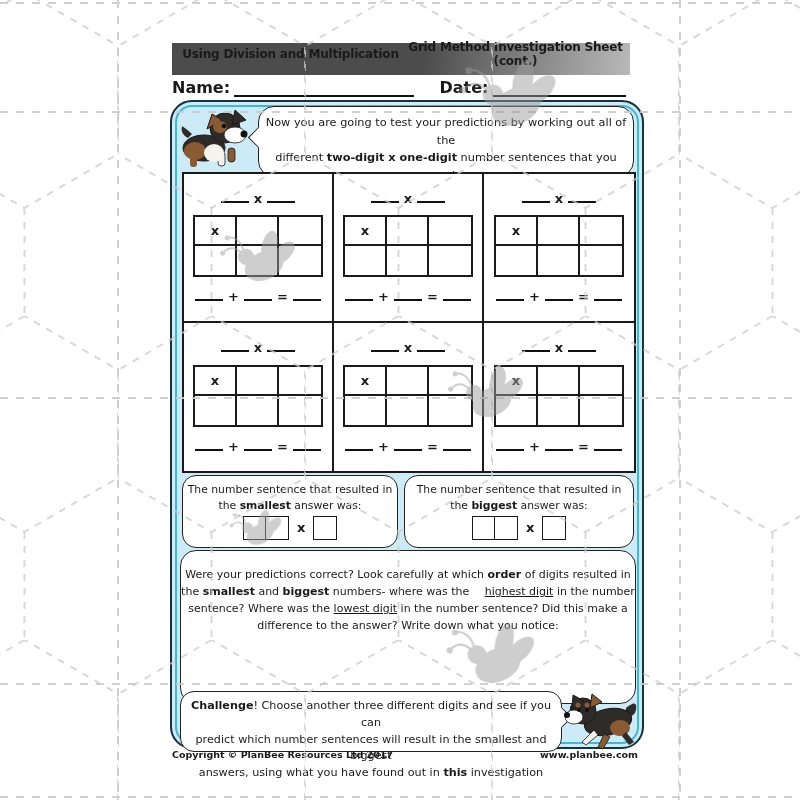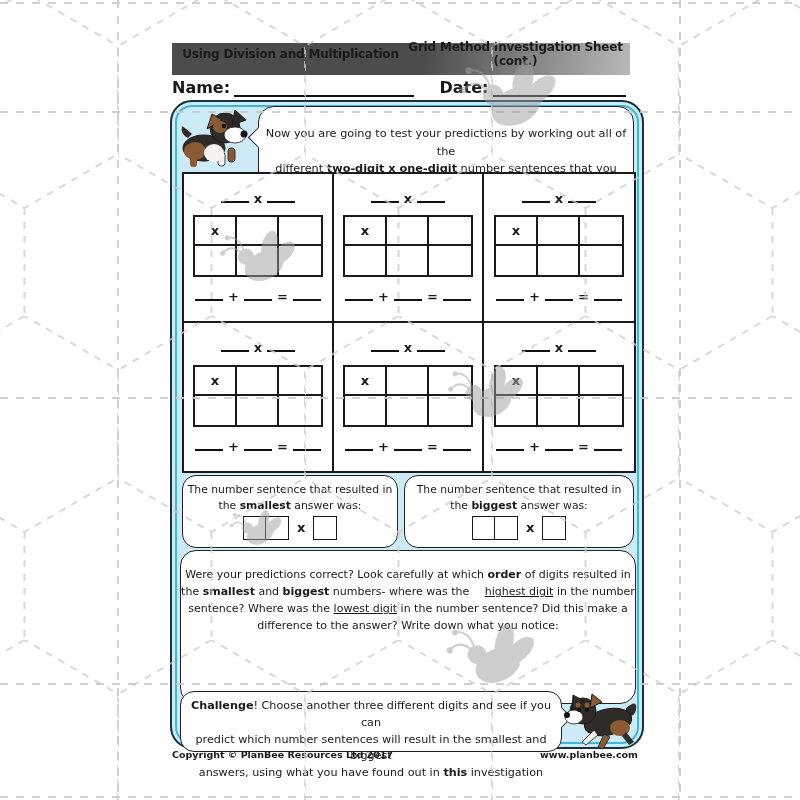--- a/index.html
+++ b/index.html
@@ -26,21 +26,21 @@
              border:2px solid #16323c;border-radius:22px;z-index:1;
              box-shadow:inset 0 0 0 3px #cdeaf7, inset 0 0 0 5px #3fb6dc;}
 
   .dog1{position:absolute;left:2px;top:2px;width:80px;height:64px;}
   .dog2{position:absolute;left:392px;top:590px;width:76px;height:58px;}
 
   .bubble{position:absolute;background:#fff;border:1.6px solid #222;border-radius:16px;
           text-align:center;}
   .bubble .tail{position:absolute;width:14px;height:14px;background:#fff;}
   .intro-bubble{left:86px;top:4px;width:374px;height:62px;font-size:11.3px;line-height:1.55;
-                padding-top:18px;}
+                padding-top:7px;}
   .intro-bubble .tail{left:-8px;top:23px;border-left:1.6px solid #222;border-bottom:1.6px solid #222;
                 transform:rotate(45deg);}
   .challenge-bubble{left:8px;top:589px;width:380px;height:53px;font-size:11.2px;line-height:1.5;
                 padding-top:6px;border-radius:14px;}
   .challenge-bubble .tail{right:-8px;top:18px;border-right:1.6px solid #222;border-top:1.6px solid #222;
                 transform:rotate(45deg);}
 
   
   .grid-box{position:absolute;left:10px;top:70px;width:450px;height:297px;background:#fff;
             border:2px solid #1a1a1a;display:grid;grid-template-columns:repeat(3,1fr);

